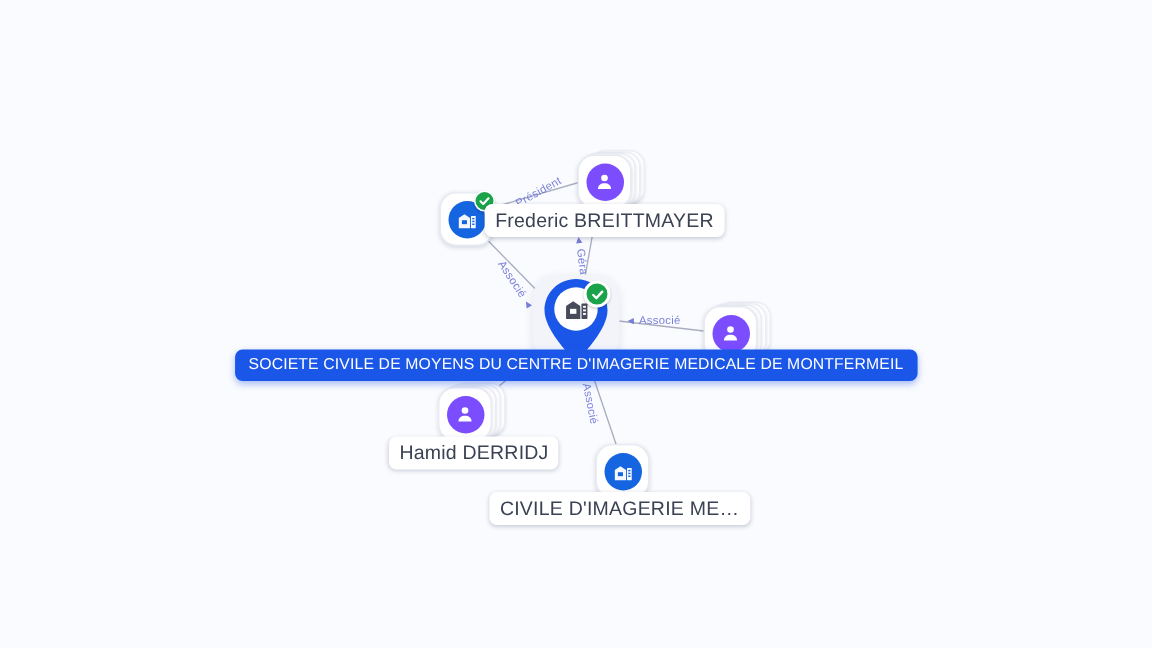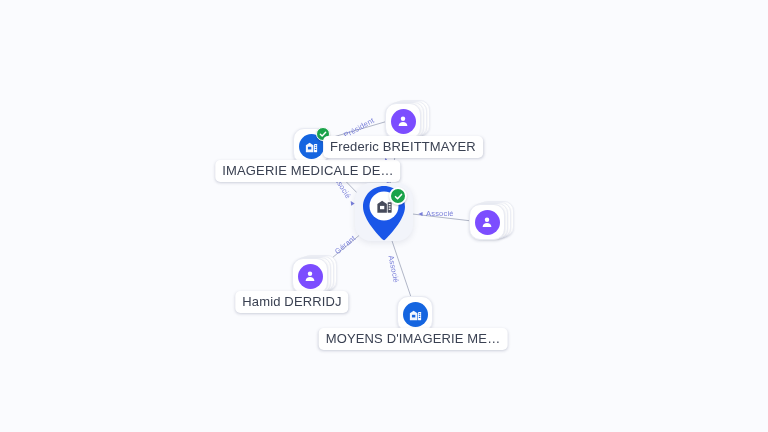--- a/index.html
+++ b/index.html
@@ -151,21 +151,20 @@
           </svg>
         </div>
       </div>
       <div class="badge">
         <svg width="8" height="8" viewBox="0 0 24 24" fill="none" stroke="#ffffff" stroke-width="4.2" stroke-linecap="round" stroke-linejoin="round">
           <polyline points="4,12.5 9.5,18 20,6.5"></polyline>
         </svg>
       </div>
     </div>
   </div>
-  <div class="lbl" style="left:308px;top:160px;">IMAGERIE MEDICALE DE…</div>
 
   <div class="node" style="left:402px;top:120px;">
     <div class="node-stack">
       <div class="stack-card sc1"></div>
       <div class="stack-card sc2"></div>
       <div class="stack-card sc3"></div>
       <div class="node-chip">
         <div class="disc person">
           <svg width="14" height="14" viewBox="0 0 24 24" fill="#ffffff">
             <circle cx="12" cy="8" r="3.8"></circle>
@@ -201,39 +200,39 @@
       <div class="node-chip">
         <div class="disc person">
           <svg width="14" height="14" viewBox="0 0 24 24" fill="#ffffff">
             <circle cx="12" cy="8" r="3.8"></circle>
             <path d="M4.5 20.5c0-4.3 3.4-6.6 7.5-6.6s7.5 2.3 7.5 6.6z"></path>
           </svg>
         </div>
       </div>
     </div>
   </div>
-  <div class="lbl" style="left:292px;top:291px;">Hamid DERRIDJ</div>
+  <div class="lbl" style="left:316px;top:291px;">Hamid DERRIDJ</div>
 
   <div class="node" style="left:414px;top:313px;">
     <div class="node-stack">
       <div class="node-chip">
         <div class="disc company">
           <svg width="15" height="15" viewBox="0 0 24 24" fill="#ffffff">
             <path d="M3 21V10l6-4 6 4v11H3z" opacity=".95"></path>
             <rect x="16" y="8" width="5" height="13" rx="0.6"></rect>
             <rect x="17.3" y="10" width="2.4" height="1.6" fill="#1565e0"></rect>
             <rect x="17.3" y="13" width="2.4" height="1.6" fill="#1565e0"></rect>
             <rect x="17.3" y="16" width="2.4" height="1.6" fill="#1565e0"></rect>
             <rect x="6.3" y="12.5" width="5.4" height="4.2" fill="#1565e0"></rect>
           </svg>
         </div>
       </div>
     </div>
   </div>
-  <div class="lbl" style="left:413px;top:328px;">MOYENS D'IMAGERIE ME…</div>
+  <div class="lbl" style="left:413px;top:328px;">CIVILE D'IMAGERIE ME…</div>
 
   <div class="pin-wrap" style="left:384px;top:213px;z-index:30;">
     <div class="pin-halo"></div>
     <div class="pin">
       <svg width="48" height="58" viewBox="0 0 48 58" xmlns="http://www.w3.org/2000/svg">
         <path d="M24 2C12.4 2 3 11.3 3 22.8 3 35.6 19.4 52.5 23 55.8c.6.5 1.5.5 2 0C28.6 52.5 45 35.6 45 22.8 45 11.3 35.6 2 24 2z" fill="#1a56e8"></path>
         <circle cx="24" cy="22" r="14.5" fill="#ffffff"></circle>
       </svg>
       <div class="pin-icon">
         <svg width="19" height="19" viewBox="0 0 24 24" fill="#474b5b">
@@ -246,14 +245,15 @@
         </svg>
       </div>
       <div class="pin-badge">
         <svg width="9" height="9" viewBox="0 0 24 24" fill="none" stroke="#ffffff" stroke-width="4.2" stroke-linecap="round" stroke-linejoin="round">
           <polyline points="4,12.5 9.5,18 20,6.5"></polyline>
         </svg>
       </div>
     </div>
   </div>
 
+  <div class="lbl primary" style="left:384px;top:233px;">SOCIETE CIVILE DE MOYENS DU CENTRE D'IMAGERIE MEDICALE DE MONTFERMEIL</div>
 
 </div>
 
 </body></html>

